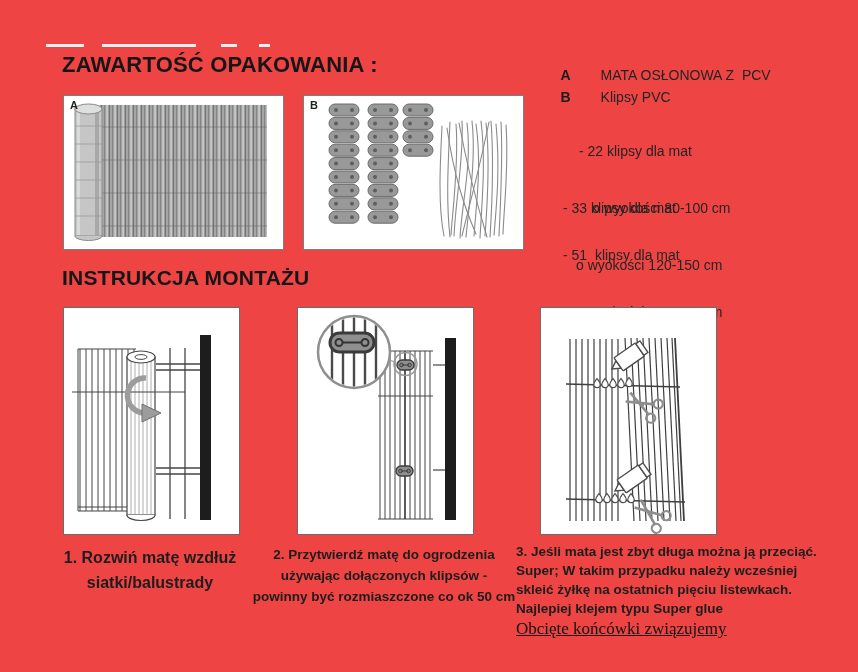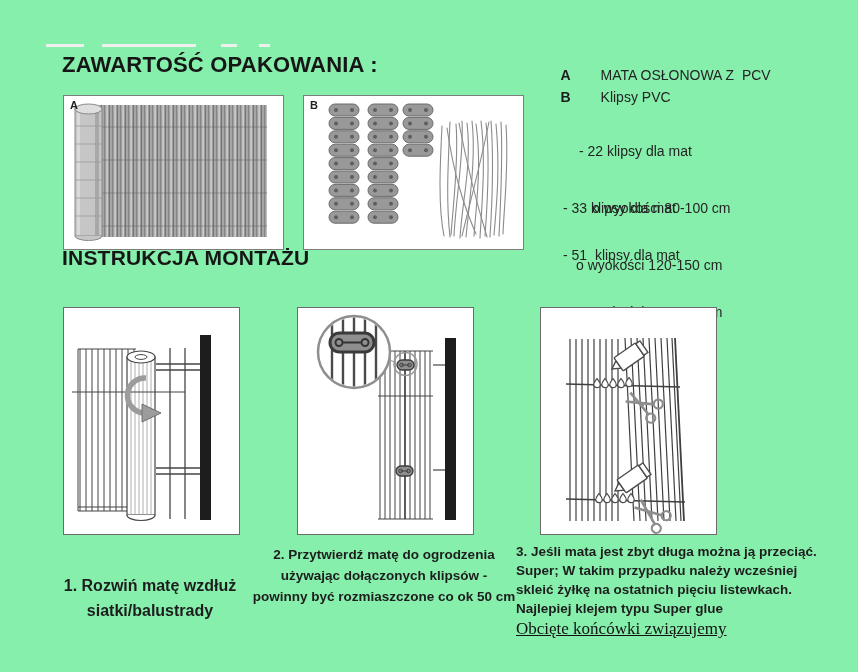--- a/index.html
+++ b/index.html
@@ -1,25 +1,25 @@
 <!DOCTYPE html>
 <html><head>
 <meta charset="utf-8">
 <style>
   html,body { margin:0; padding:0; background:#ffffff; }
   .page {
-    position:relative; width:858px; height:672px; background:#86efac;
+    position:relative; width:858px; height:672px; background:#ef4444;
     font-family:"Liberation Sans", sans-serif; color:#242424; overflow:hidden;
   }
   h1.title {
     position:absolute; left:62px; top:52px; margin:0;
     font-size:22px; font-weight:700; color:#161616; letter-spacing:0.2px;
   }
   h2.section-title {
-    position:absolute; left:62px; top:246px; margin:0;
+    position:absolute; left:62px; top:266px; margin:0;
     font-size:21px; font-weight:700; color:#161616; letter-spacing:0.2px;
   }
   .photo-box {
     position:absolute; top:95px; width:219px; height:153px;
     border:1px solid #7d7d7d; background:#ffffff;
   }
   .photo-box.a { left:63px; }
   .photo-box.b { left:303px; }
   .photo-label {
     position:absolute; left:6px; top:3px; font-size:11px; font-weight:700; color:#222; z-index:2;
@@ -29,21 +29,21 @@
   .legend-label { color:#242424; }
   .bullet { position:absolute; left:563px; font-size:14px; line-height:19px; white-space:pre; color:#242424; }
   .bullet .l2 { padding-left:13px; }
   .diagram-box {
     position:absolute; top:307px; width:175px; height:226px;
     border:1.5px solid #6b6b6b; background:#ffffff;
   }
   .diagram-box.d1 { left:63px; } .diagram-box.d2 { left:297px; } .diagram-box.d3 { left:540px; }
   .diagram-box svg { display:block; width:100%; height:100%; }
   .caption { position:absolute; color:#1d1d1d; font-weight:600; }
-  .caption.c1 { left:40px;  top:573px; width:220px; text-align:center; font-size:16px;  line-height:25px; }
+  .caption.c1 { left:40px;  top:545px; width:220px; text-align:center; font-size:16px;  line-height:25px; }
   .caption.c2 { left:250px; top:544px; width:268px; text-align:center; font-size:13.5px; line-height:21px; }
   .caption.c3 { left:516px; top:542px; width:335px; text-align:left;  font-size:13.5px; line-height:19px; }
   .caption .serif {
     font-family:"Liberation Serif", serif; font-weight:400; font-size:17px; color:#111;
     display:block; margin-top:1px;text-decoration:underline;
   }
   .artifact { position:absolute; height:3px; background:#efefef; top:44px; }
 </style>
 </head>
 <body>

